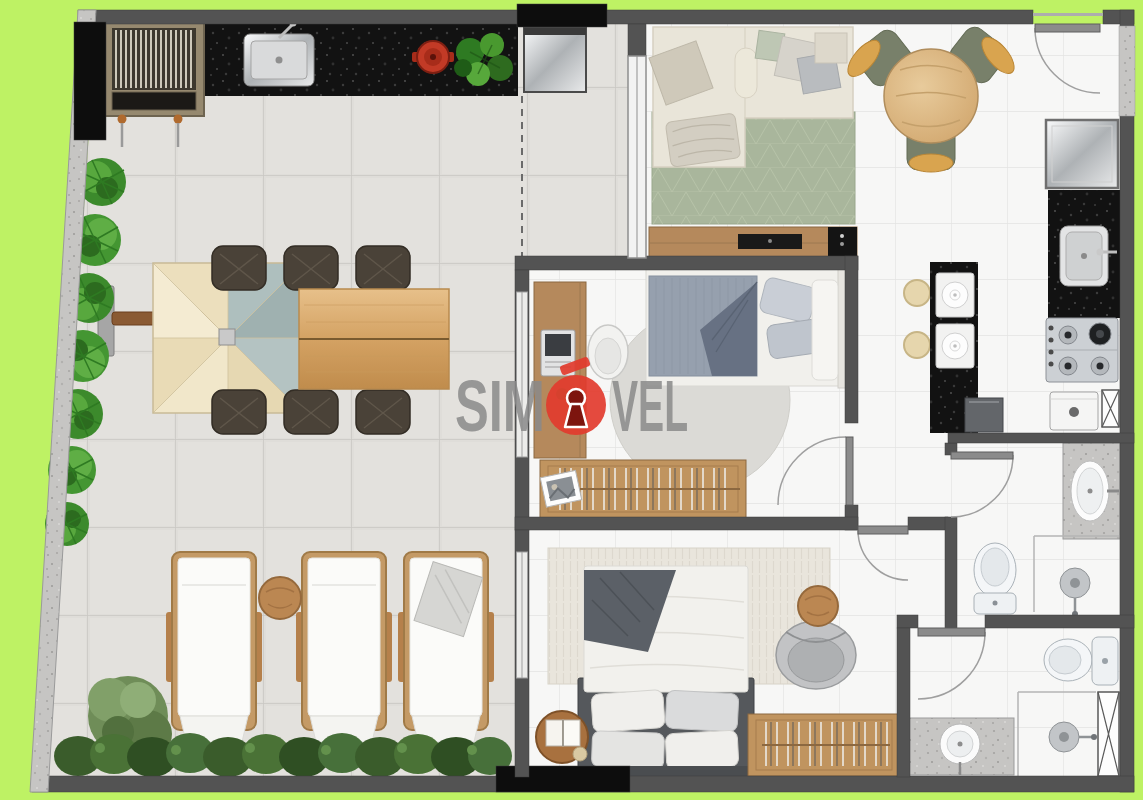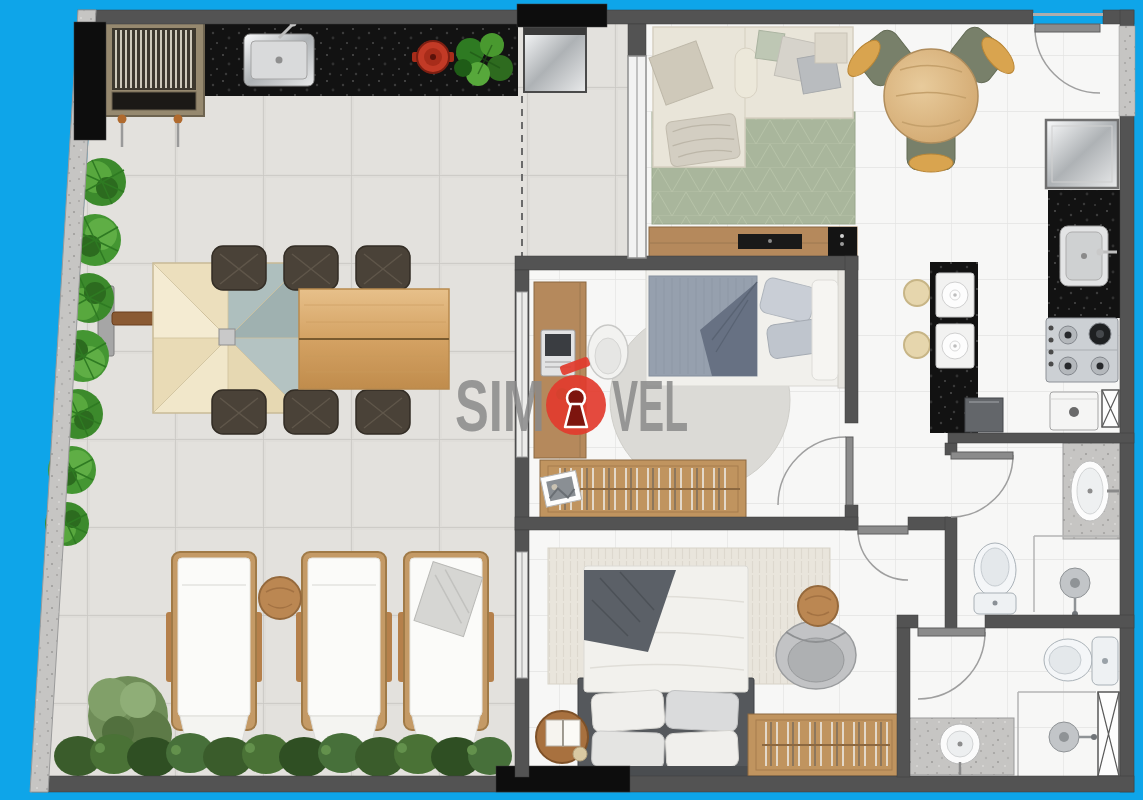--- a/index.html
+++ b/index.html
@@ -1,16 +1,16 @@
 <!DOCTYPE html>
 <html><head>
 <meta charset="utf-8">
 <style>
   html,body{margin:0;padding:0;background:#ffffff;}
-  .stage{position:relative;width:1143px;height:800px;overflow:hidden;background:#0ea5e9;
+  .stage{position:relative;width:1143px;height:800px;overflow:hidden;background:#bef264;
          font-family:"Liberation Sans", sans-serif;}
   svg{position:absolute;left:0;top:0;display:block;}
   text.wm{font-family:"Liberation Sans", sans-serif;font-weight:bold;}
 </style>
 </head>
 <body>
 
 <div class="stage">
 <svg width="1143" height="800" viewBox="0 0 1143 800">
 <defs>

